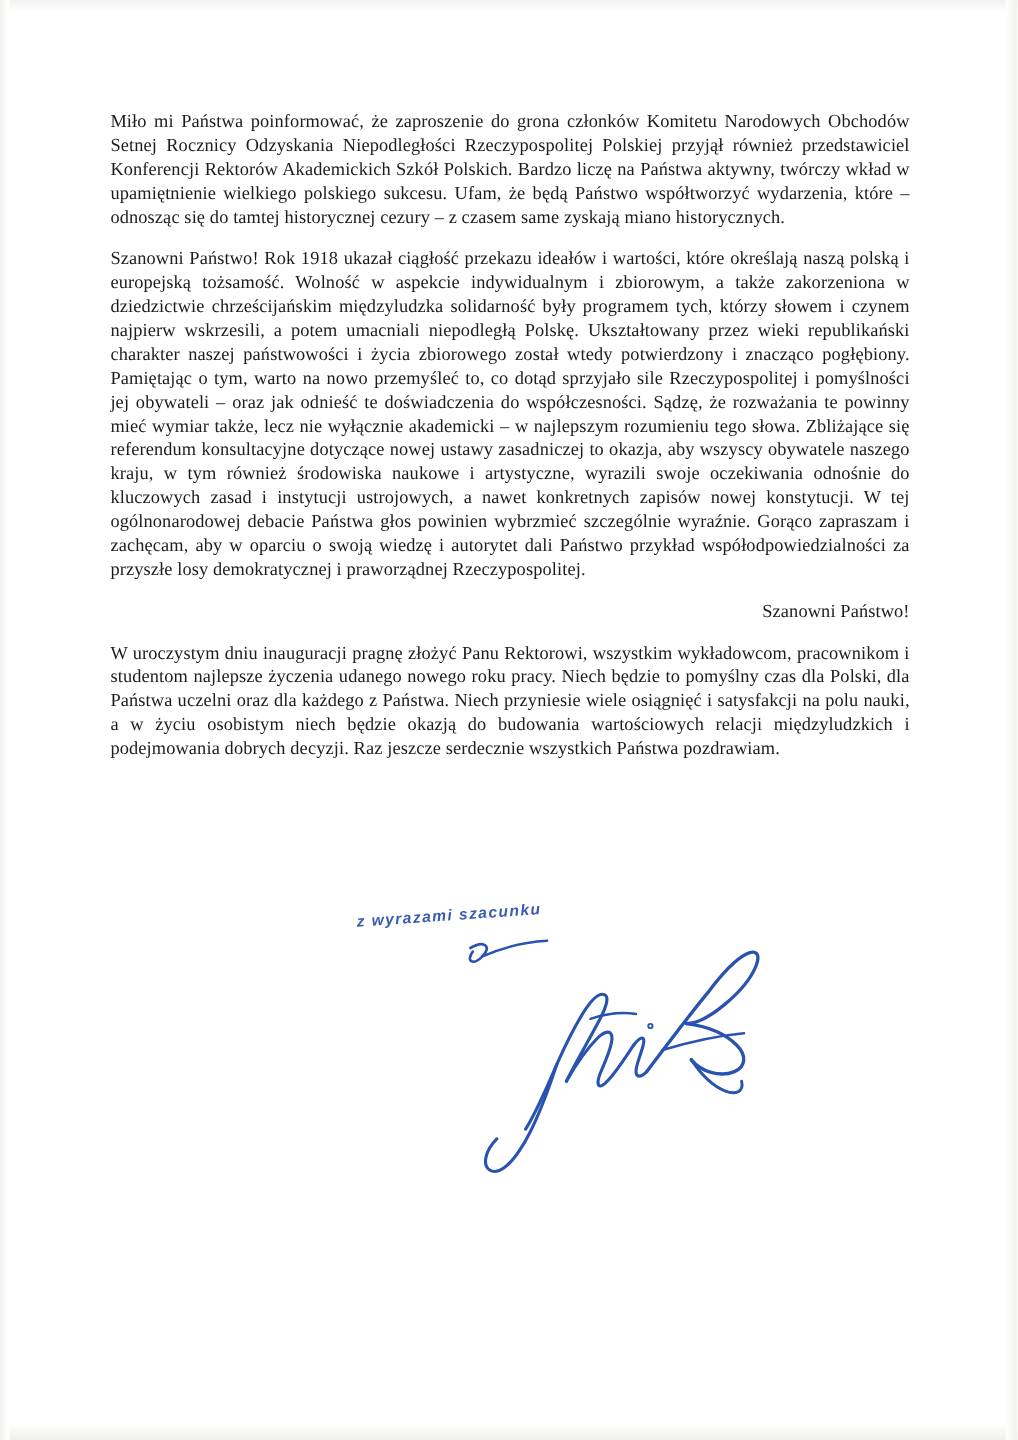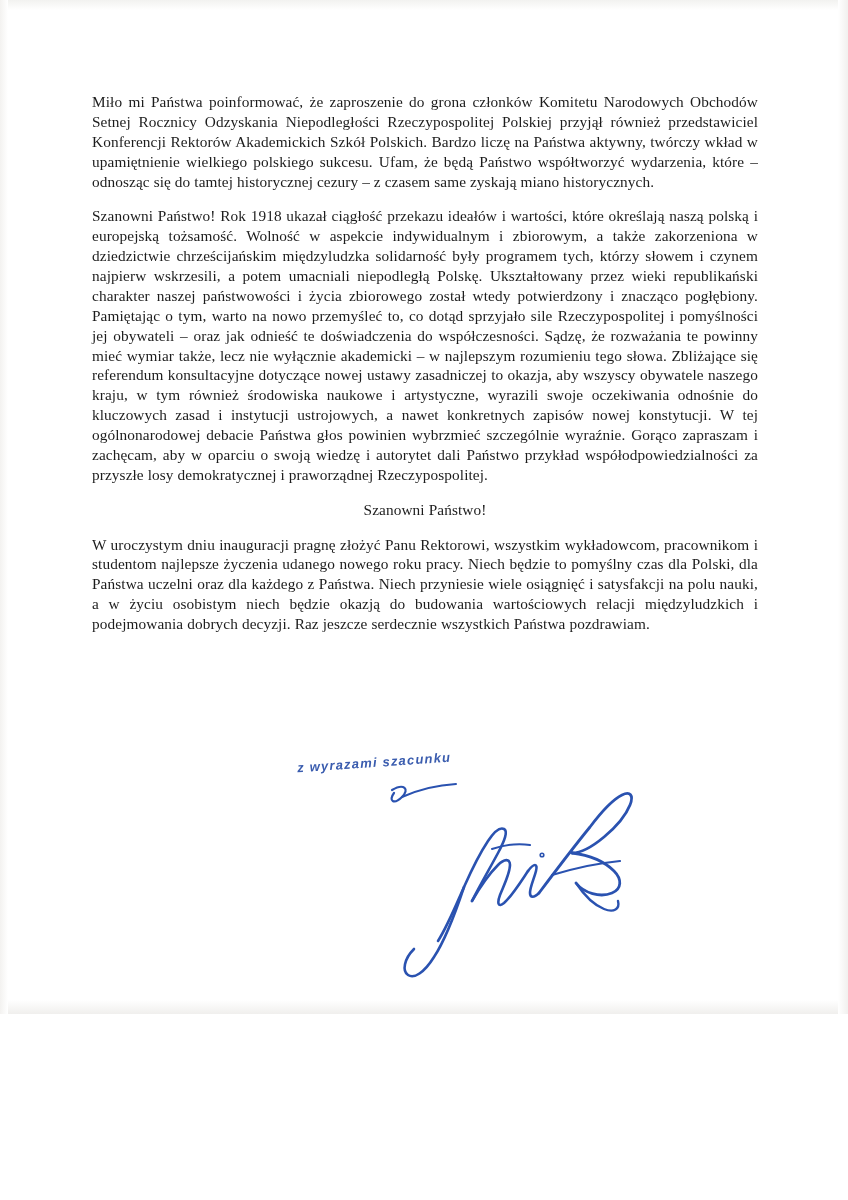--- a/index.html
+++ b/index.html
@@ -6,21 +6,21 @@
     margin: 0;
     padding: 0;
     background: #ffffff;
   }
   body {
     font-family: "Liberation Serif", serif;
   }
   .page {
     position: relative;
     width: 848px;
-    height: 1014px;
+    height: 1200px;
     background: #ffffff;
     overflow: hidden;
     box-sizing: border-box;
   }
   .scan-edge-top {
     position: absolute;
     top: 0; left: 0; right: 0;
     height: 10px;
     background: linear-gradient(to bottom, #f2f2f0, #ffffff);
   }
@@ -52,21 +52,21 @@
     font-size: 15.3px;
     line-height: 1.30;
     color: #1c1c1c;
     text-align: justify;
     margin: 0 0 15px 0;
     letter-spacing: 0.1px;
     -webkit-font-feature-settings: "kern";
     font-feature-settings: "kern";
   }
   .para.short {
-    text-align: center;
+    text-align: right;
   }
   .signature-block {
     position: absolute;
     left: 92px;
     top: 735px;
     width: 666px;
     height: 260px;
   }
   .sig-text {
     position: absolute;

